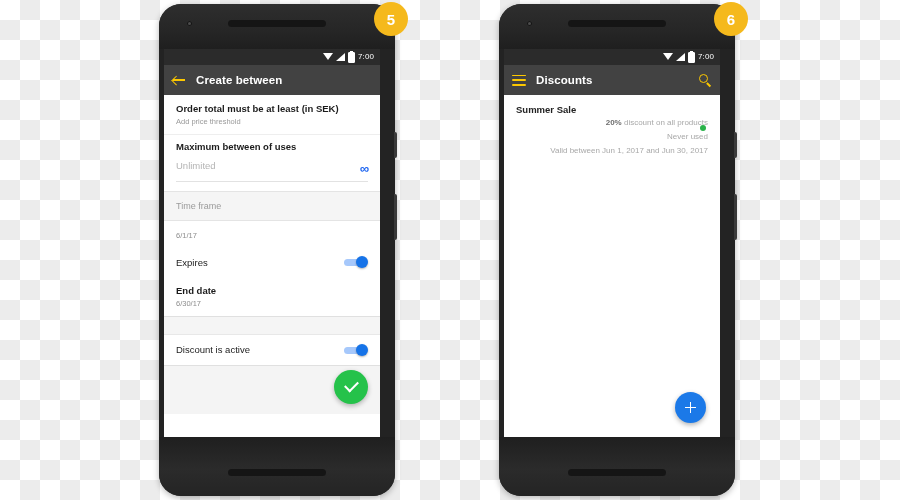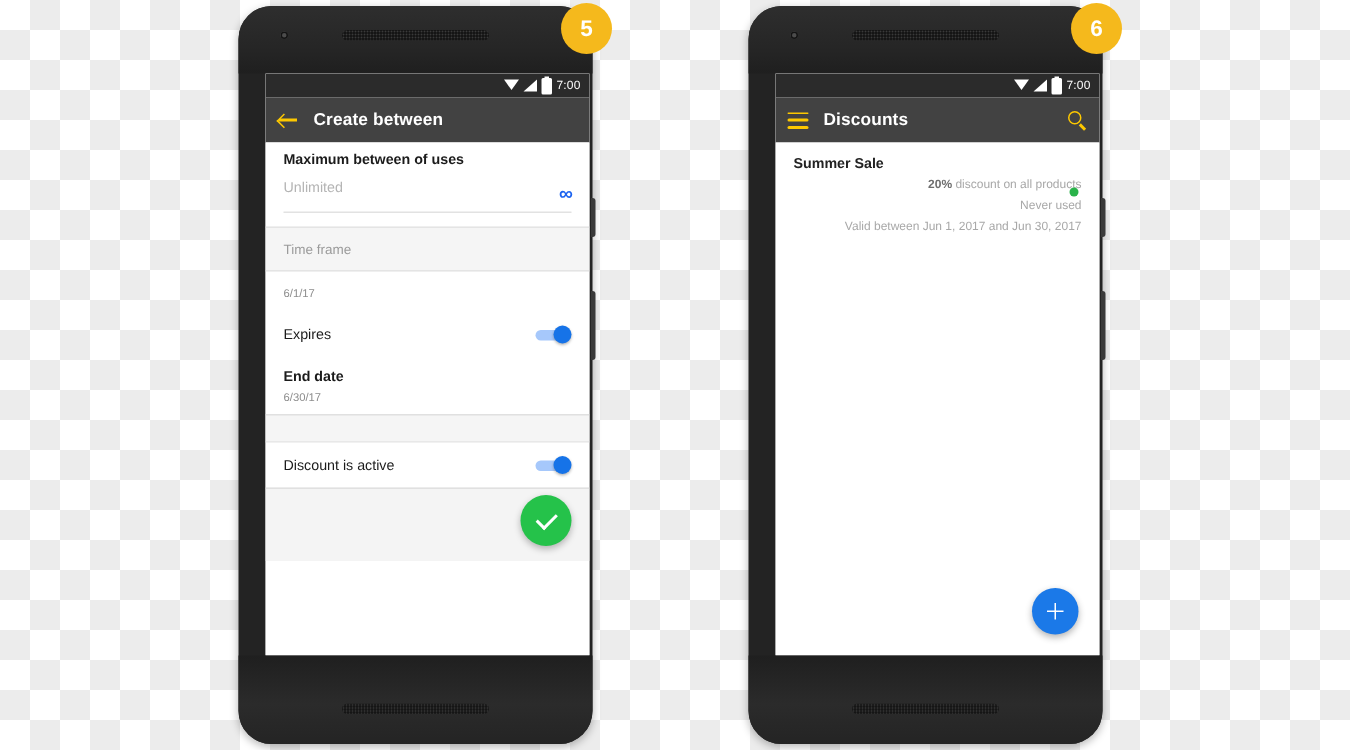--- a/index.html
+++ b/index.html
@@ -85,21 +85,21 @@
     width: 3px;
     background: #3a3a3a;
     border-radius: 0 2px 2px 0;
   }
   .side-btn.power { top: 128px; height: 26px; }
   .side-btn.vol   { top: 190px; height: 46px; }
 
   
   .screen {
     position: absolute;
-    top: 45px; left: 18px;
+    top: 45px; left: 5px;
     width: 216px;
     height: 388px;
     background: #ffffff;
     overflow: hidden;
   }
 
   
   .statusbar {
     height: 16px;
     background: #2b2b2b;
@@ -284,21 +284,21 @@
   }
   .spacer-band {
     background: #f5f5f5;
     border-top: 1px solid #e0e0e0;
     border-bottom: 1px solid #e8e8e8;
     height: 17px;
   }
 
   .toggle-row {
     display: flex;
-    align-items: flex-end;
+    align-items: center;
     justify-content: space-between;
     padding: 9px 12px;
   }
   .toggle-label {
     font-size: 9.5px;
     color: #1b1b1b;
     font-weight: normal;
   }
   .switch {
     position: relative;
@@ -444,20 +444,24 @@
       </div>
 
       <div class="toolbar">
         <div class="ic-back"></div>
         <div class="tb-title">Create between</div>
       </div>
 
       <div class="screen-body">
         <div class="content">
 
+          <div class="row row-line">
+            <div class="row-title">Order total must be at least (in SEK)</div>
+            <div class="row-sub">Add price threshold</div>
+          </div>
 
           <div class="field">
             <div class="row-title">Maximum between of uses</div>
           </div>
           <div class="row" style="padding:4px 12px 7px 12px;">
             <div class="field-value">Unlimited</div>
             <div class="ic-infinity">∞</div>
           </div>
           <div class="field-underline"></div>
 

